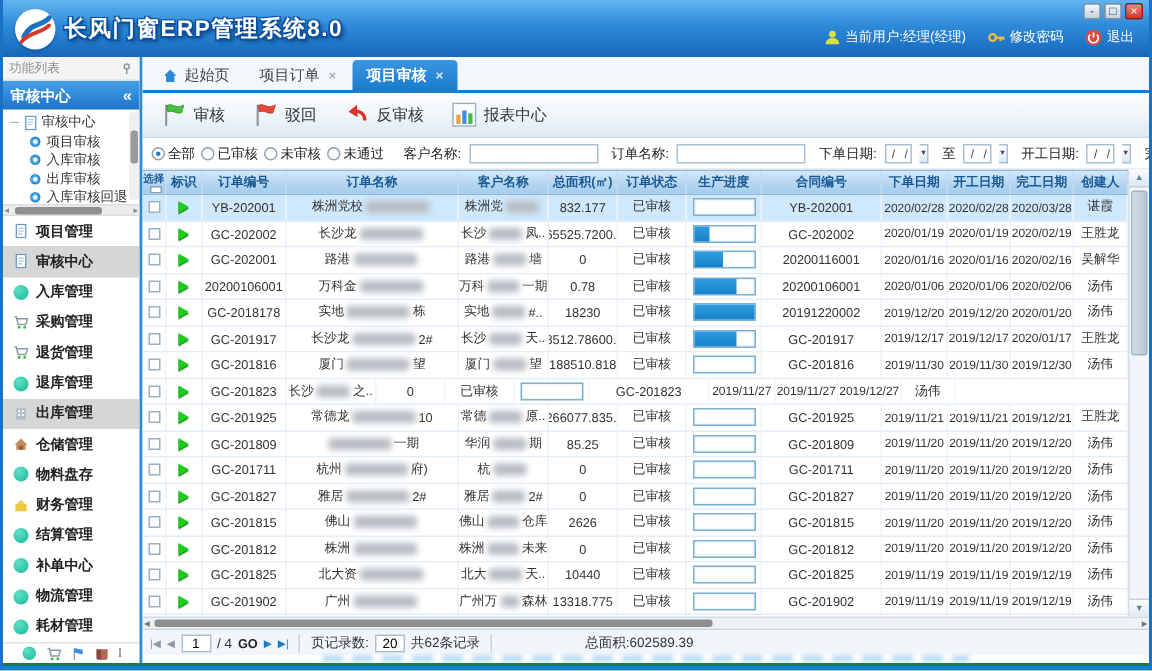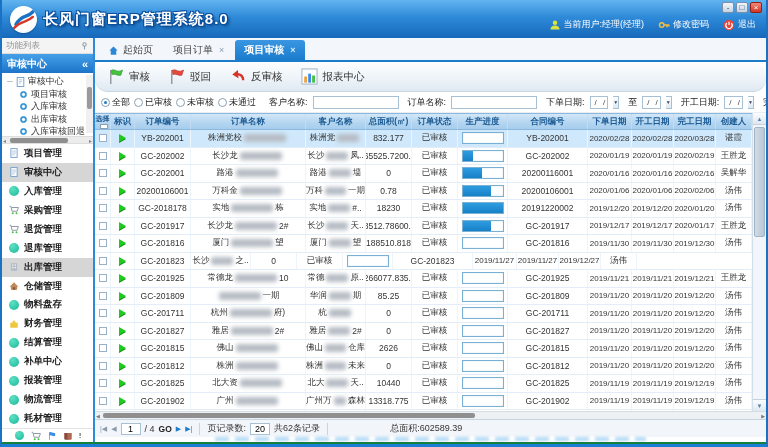--- a/index.html
+++ b/index.html
@@ -52,21 +52,21 @@
   
   .tabbar { height:22px; background:#f3f7fb; display:flex; align-items:flex-end; padding-left:4px; gap:2px; flex:none; }
   .tab { height:20px; display:flex; align-items:center; gap:4px; padding:0 9px; font-size:10px; color:#444; border-radius:3px 3px 0 0; cursor:pointer; }
   .tab svg { width:11px; height:11px; }
   .tab .x { font-size:9px; color:#8aa0b6; margin-left:2px; }
   .tab.active { background:linear-gradient(180deg,#3a96e2,#1b7ccc); color:#fff; font-weight:bold; }
   .tab.active .x { color:#d8ecfc; }
   .blue-line { height:2px; background:#1b7ccc; flex:none; }
 
   
-  .toolbar { height:30px; background:linear-gradient(180deg,#fdfdfe 0%,#eef4f9 55%,#dfe9f2 100%); border-bottom:1px solid #c8d6e2; display:flex; align-items:center; gap:4px; padding-left:8px; flex:none;border-radius:13px; }
+  .toolbar { height:30px; background:linear-gradient(180deg,#fdfdfe 0%,#eef4f9 55%,#dfe9f2 100%); border-bottom:1px solid #c8d6e2; display:flex; align-items:center; gap:4px; padding-left:8px; flex:none; }
   .tbtn { display:flex; align-items:center; gap:5px; font-size:10.5px; color:#333; padding:3px 10px 3px 4px; border-radius:3px; cursor:pointer; }
   .tbtn svg { width:17px; height:17px; }
 
   
   .filterbar { height:21px; display:flex; align-items:center; gap:5px; padding-left:6px; font-size:9px; color:#222; white-space:nowrap; overflow:hidden; flex:none; border-bottom:1px solid #e8eef4; }
   .radio { width:9px; height:9px; border-radius:50%; border:1px solid #8aa0b4; background:#fff; display:inline-block; position:relative; vertical-align:-1px; margin-right:2px; cursor:pointer; }
   .radio.on::after { content:""; position:absolute; left:2px; top:2px; width:3px; height:3px; border-radius:50%; background:#1b7ccc; }
   .rlabel { display:flex; align-items:center; margin-right:4px; cursor:pointer; }
   .fin { height:13px; border:1px solid #a8c0d4; width:86px; font-size:9px; padding:0 2px; }
   .datebox { height:13px; border:1px solid #a8c0d4; background:#fff; width:46px; font-size:8px; color:#444; display:inline-flex; align-items:center; padding-left:4px; letter-spacing:2px; }
@@ -291,24 +291,20 @@
           <div class="mod">
             <span class="mico dot"></span>
             <span>结算管理</span>
           </div>
           <div class="mod">
             <span class="mico dot"></span>
             <span>补单中心</span>
           </div>
           <div class="mod">
             <span class="mico dot"></span>
-            <span>报装管理</span>
-          </div>
-          <div class="mod">
-            <span class="mico dot"></span>
             <span>物流管理</span>
           </div>
           <div class="mod">
             <span class="mico dot"></span>
             <span>耗材管理</span>
           </div>
         </div>
       <div class="side-icons">
         <span class="mico dot"></span>
         <span class="mico">

